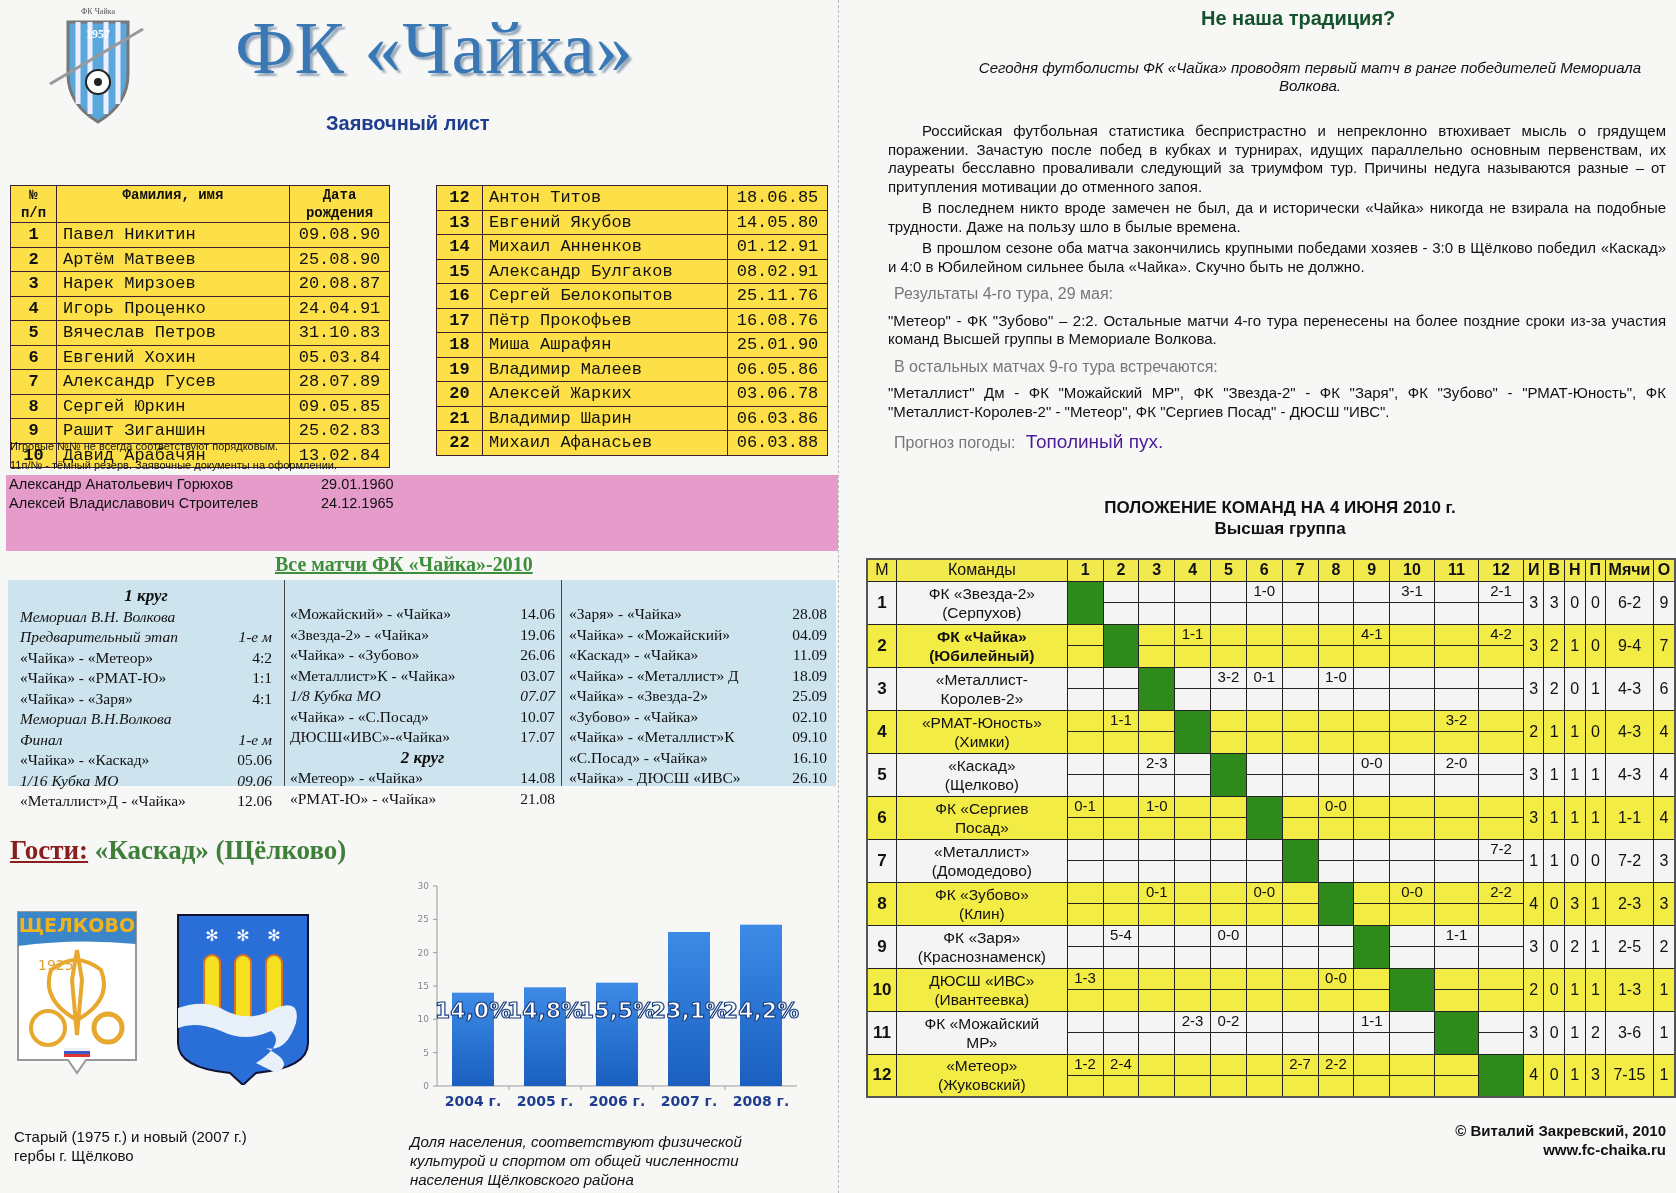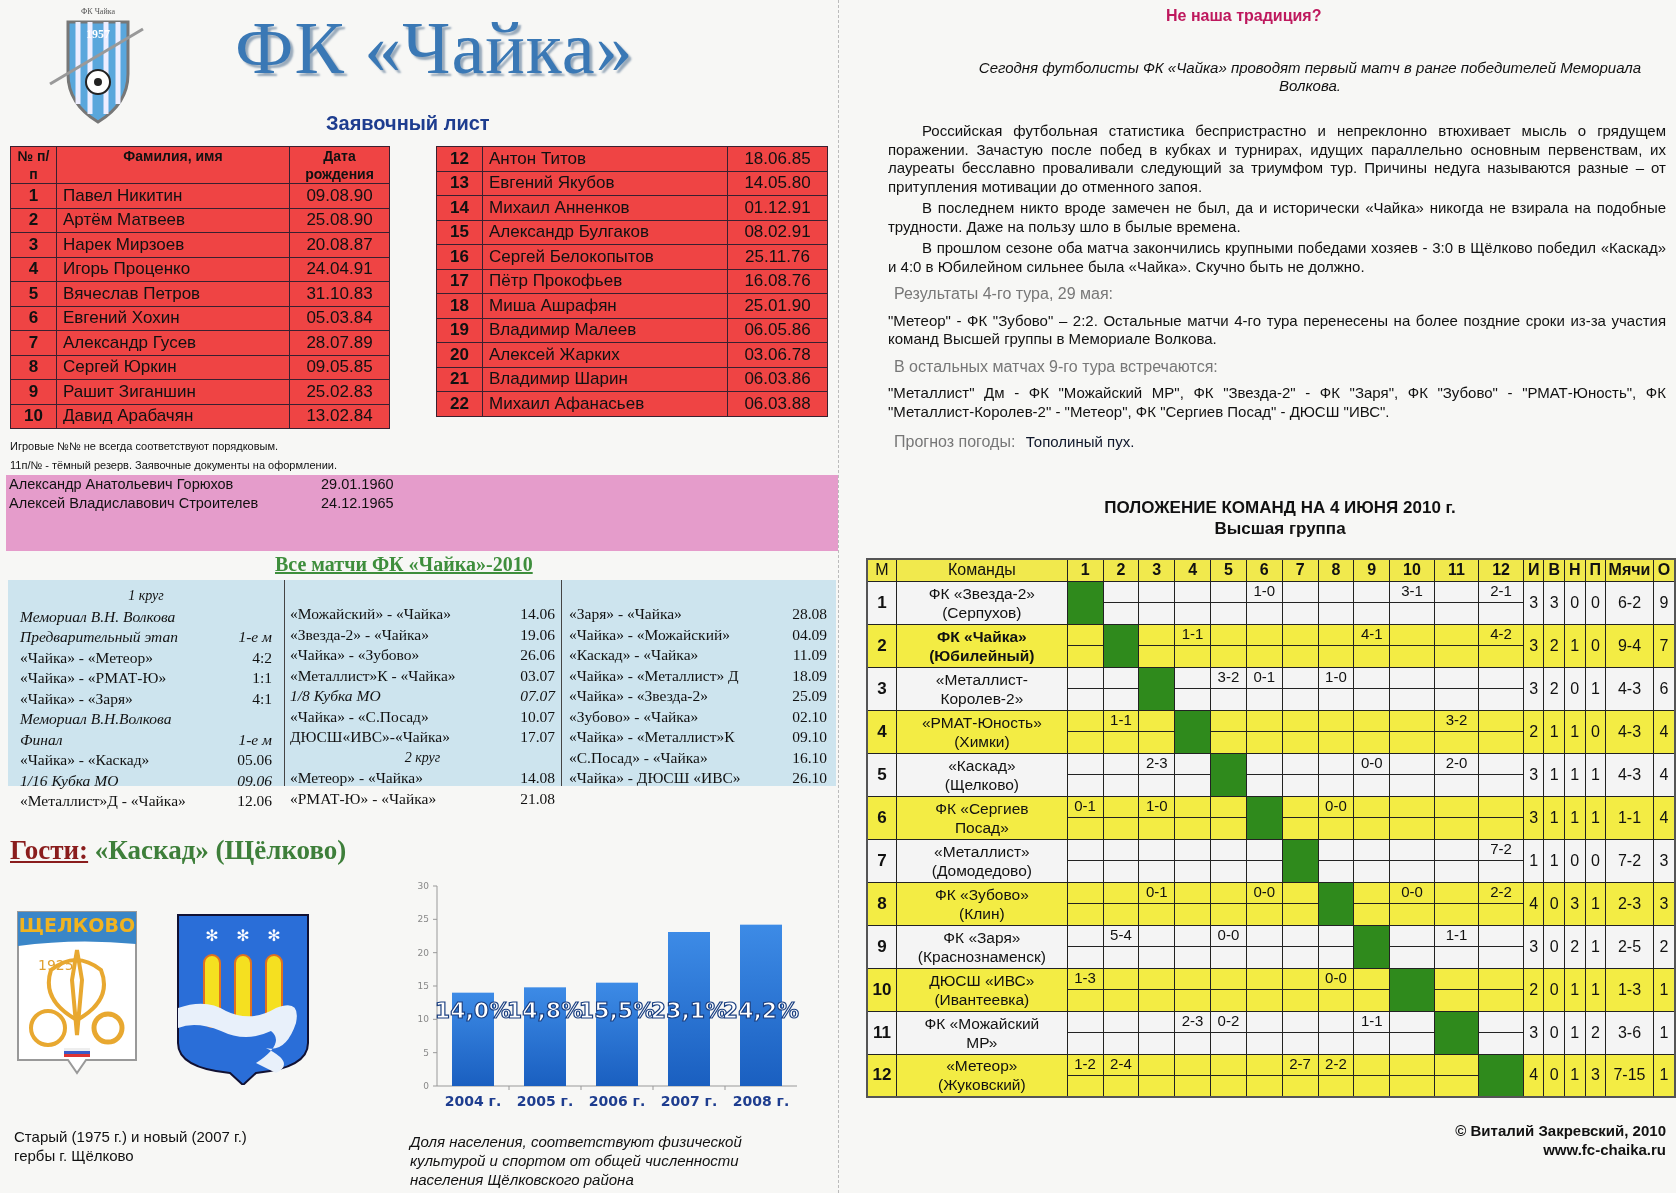--- a/index.html
+++ b/index.html
@@ -7,59 +7,59 @@
   .abs { position: absolute; }
   .serif { font-family: "Liberation Serif", serif; }
   .divider { left: 838px; top: 0; width: 0; height: 1193px; border-left: 1px dashed #bbb; }
 
   
   .logo { left: 48px; top: 4px; width: 100px; height: 120px; }
   .main-title { left: 235px; top: 6px; font-size: 74px; color: #3a78b5; letter-spacing: 1px; text-shadow: 3px 3px 2px #9ab; }
   .subtitle { left: 326px; top: 112px; font-size: 20px; font-weight: bold; color: #1e3d8f; }
 
   
-  table.roster { border-collapse: collapse; background: #ef4444; font-family: Liberation Sans, sans-serif; font-size: 17px; }
+  table.roster { border-collapse: collapse; background: #fde047; font-family: Liberation Mono, monospace; font-size: 17px; margin-top: 39px; }
   table.roster td, table.roster th { border: 1.5px solid #3a2030; padding: 0 6px; height: 24.5px; }
   table.roster th { font-size: 14px; font-weight: bold; line-height: 18px; }
   table.roster td.n { font-weight: bold; text-align: center; }
   table.roster td.d { text-align: center; }
   .roster-left { left: 10px; top: 146px; width: 380px; }
   .roster-right { left: 436px; top: 146px; width: 392px; }
 
   .notes { left: 10px; top: 437px; font-size: 11px; line-height: 19px; }
   .staff { left: 6px; top: 475px; width: 832px; height: 76px; background: #e59ccb; padding: 0 3px; font-size: 14.5px; line-height: 19px; }
   .staff b { font-weight: bold; }
   .staff .row { display: flex; }
   .staff .row .name { width: 312px; }
 
   .matches-title { left: 275px; top: 553px; font-family: "Liberation Serif", serif; font-size: 20px; font-weight: bold; color: #3e8e3c; text-decoration: underline; }
   .matches { left: 8px; top: 580px; width: 828px; height: 206px; background: #cde4ee; font-family: "Liberation Serif", serif; font-size: 15.5px; line-height: 20.5px; }
   .mcol { position: absolute; top: 6px; }
   .mcol .r { display: flex; justify-content: space-between; }
-  .mcol .c { text-align: center; font-style: italic; font-weight: normal; font-size: 14px; }
+  .mcol .c { text-align: center; font-style: italic; font-weight: bold; font-size: 17px; }
   .mcol .i { font-style: italic; }
   .mc1 { left: 12px; width: 252px; }
   .mc2 { left: 282px; width: 265px; }
   .mc3 { left: 561px; width: 258px; }
   .vline { position: absolute; top: 0; bottom: 0; width: 0; border-left: 1.5px solid #444; }
 
   .guests { left: 10px; top: 835px; font-family: "Liberation Serif", serif; font-size: 27px; font-weight: bold; }
   .guests .g1 { color: #8a1d1d; text-decoration: underline; }
   .guests .g2 { color: #3e7f3a; }
 
   .crest-old { left: 16px; top: 910px; width: 122px; height: 165px; }
   .crest-new { left: 176px; top: 913px; width: 134px; height: 172px; }
   .crest-caption { left: 14px; top: 1127px; font-size: 15px; line-height: 19px; }
 
   
   .chart { left: 395px; top: 860px; width: 420px; height: 260px; }
   .chart-caption { left: 410px; top: 1132px; font-size: 15px; line-height: 19px; font-style: italic; }
 
   
-  .r-title { left: 1166px; top: 7px; font-size: 16px; font-weight: bold; color: #be185d; }
+  .r-title { left: 1201px; top: 7px; font-size: 20px; font-weight: bold; color: #14532d; }
   .lead { left: 960px; top: 59px; width: 700px; font-size: 15px; font-style: italic; text-align: center; line-height: 18px; }
   .article { left: 888px; top: 122px; width: 778px; font-size: 15px; line-height: 18.5px; text-align: justify; }
   .article p { text-indent: 34px; margin-bottom: 3px; }
   .sect-h { font-size: 16px; color: #777; margin: 9px 0 8px 6px; }
   .plain { text-indent: 0 !important; }
 
   .st-title { left: 900px; top: 497px; width: 760px; text-align: center; font-size: 17px; font-weight: bold; line-height: 21px; }
 
   table.stand { position: absolute; left: 866px; top: 558px; border-collapse: collapse; font-size: 15px; border: 2px solid #555; }
   table.stand td { border: 1.2px solid #222; text-align: center; padding: 0; }
@@ -448,21 +448,21 @@
 <div class="abs article">
   <p>Российская футбольная статистика беспристрастно и непреклонно втюхивает мысль о грядущем поражении. Зачастую после побед в кубках и турнирах, идущих параллельно основным первенствам, их лауреаты бесславно проваливали следующий за триумфом тур. Причины недуга называются разные – от притупления мотивации до отменного запоя.</p>
   <p>В последнем никто вроде замечен не был, да и исторически «Чайка» никогда не взирала на подобные трудности. Даже на пользу шло в былые времена.</p>
   <p>В прошлом сезоне оба матча закончились крупными победами хозяев - 3:0 в Щёлково победил «Каскад» и 4:0 в Юбилейном сильнее была «Чайка». Скучно быть не должно.</p>
   <div class="sect-h">Результаты 4-го тура, 29 мая:</div>
   <p class="plain">"Метеор" - ФК "Зубово" – 2:2. Остальные матчи 4-го тура перенесены на более поздние сроки из-за участия команд Высшей группы в Мемориале Волкова.</p>
   <div class="sect-h">В остальных матчах 9-го тура встречаются:</div>
   <p class="plain">"Металлист" Дм - ФК "Можайский МР", ФК "Звезда-2" - ФК "Заря", ФК "Зубово" - "РМАТ-Юность", ФК "Металлист-Королев-2" - "Метеор", ФК "Сергиев Посад" - ДЮСШ "ИВС".</p>
   <div class="sect-h" style="margin-top:12px">
     <span>Прогноз погоды:</span>
-    <span style="color:#0f172a;font-size:15px;margin-left:6px">Тополиный пух.</span>
+    <span style="color:#4c1d95;font-size:19px;margin-left:6px">Тополиный пух.</span>
   </div>
 </div>
 
 <div class="abs st-title">
   <div>ПОЛОЖЕНИЕ КОМАНД НА 4 ИЮНЯ 2010 г.</div>
   <div>Высшая группа</div>
 </div>
 
 <table class="stand" id="standings">
     <tbody>

